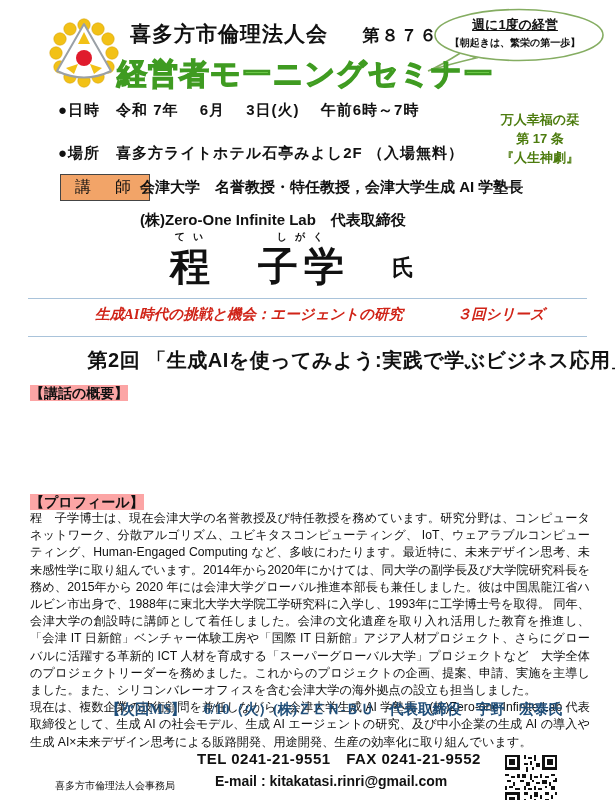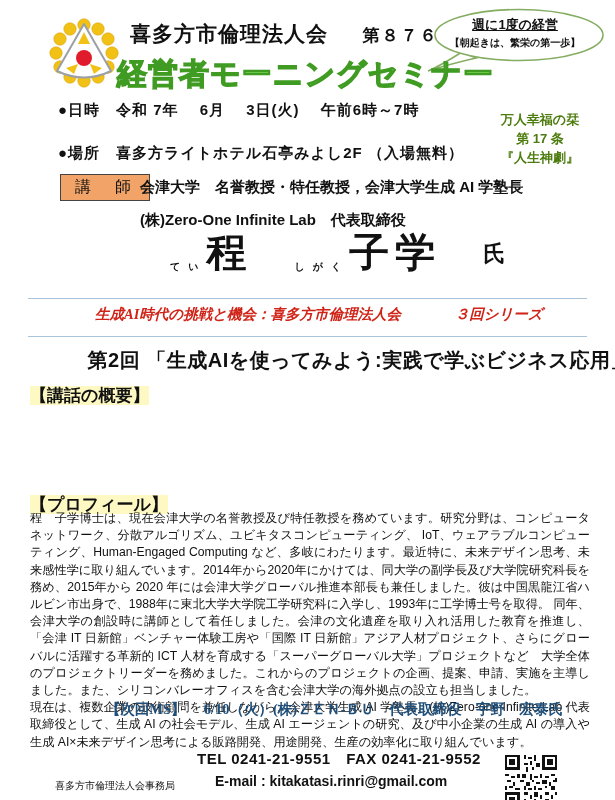--- a/index.html
+++ b/index.html
@@ -25,35 +25,35 @@
   .info-line{position:absolute;left:58px;font-size:15px;font-weight:bold;letter-spacing:1px;white-space:nowrap;}
   .dt{top:101px;} .pl{top:144px;}
   .shiori{position:absolute;left:473px;top:110px;width:134px;text-align:center;
     color:#4d7c0f;font-size:13px;font-weight:bold;line-height:19px;}
   
   .lect-label{position:absolute;left:60px;top:174px;background:#f2a468;border:1px solid #444;
     font-size:16px;font-weight:normal;padding:2px 14px;letter-spacing:4px;}
   .lect-line1{position:absolute;left:140px;top:178px;font-size:15px;font-weight:bold;white-space:nowrap;}
   .lect-line2{position:absolute;left:140px;top:211px;font-size:15px;font-weight:bold;white-space:nowrap;}
   .name-row{position:absolute;left:170px;top:230px;display:flex;align-items:flex-end;}
-  .name-part{display:flex;flex-direction:row;align-items:flex-end;margin-right:42px;}
+  .name-part{display:flex;flex-direction:column;align-items:center;margin-right:42px;}
   .furi{font-size:10px;letter-spacing:8px;font-weight:bold;}
   .kanji{font-size:40px;font-weight:bold;letter-spacing:6px;line-height:1.1;}
   .honorific{font-size:22px;font-weight:bold;padding-bottom:5px;}
   
   .rule{position:absolute;left:28px;right:28px;height:1px;background:#a9c3da;}
   .r1{top:298px;} .r2{top:336px;}
   .series-row{position:absolute;left:0;top:305px;width:615px;padding-left:95px;box-sizing:border-box;
     font-family:"Liberation Serif","DejaVu Serif",serif;font-style:italic;font-weight:600;
     color:#d02418;font-size:14.5px;white-space:nowrap;}
   .series-count{margin-left:50px;}
   .session-title{position:absolute;left:0;top:347px;width:615px;text-align:right;
     font-size:20px;font-weight:bold;letter-spacing:0.5px;padding-left:16px;}
   
-  .sec-head{font-size:17px;font-weight:bold;background:#fef9c3;display:inline;}
+  .sec-head{font-size:14px;font-weight:bold;background:#fca5a5;display:inline;}
   .oh{position:absolute;left:30px;top:384px;}
   .ob{position:absolute;left:30px;top:402px;width:558px;font-size:12.4px;line-height:17.6px;text-align:justify;}
   .ph{position:absolute;left:30px;top:493px;}
   .pb{position:absolute;left:30px;top:510px;width:560px;font-size:12.2px;line-height:17.2px;text-align:justify;}
   .pb p{margin:0;}
   
   .next-ms{position:absolute;left:0;top:700px;width:609px;box-sizing:border-box;padding-right:46px;
     text-align:right;font-family:"Liberation Serif","DejaVu Serif",serif;
     color:#1f4e79;font-size:14.5px;font-weight:600;white-space:nowrap;}
   .footer{position:absolute;left:55px;top:750px;display:flex;}
@@ -130,21 +130,21 @@
     </span>
     <span class="name-part">
       <span class="furi">しがく</span>
       <span class="kanji">子学</span>
     </span>
     <span class="honorific">氏</span>
   </div>
 
   <div class="rule r1"></div>
   <div class="series-row">
-    <span>生成AI時代の挑戦と機会：喜多方市倫理法人会</span>
+    <span>生成AI時代の挑戦と機会：エージェントの研究</span>
     <span class="series-count">３回シリーズ</span>
   </div>
   <div class="rule r2"></div>
 
   <div class="session-title">第2回 「生成AIを使ってみよう:実践で学ぶビジネス応用」</div>
 
   <div class="oh"><span class="sec-head">【講話の概要】</span></div>
 
   <div class="ph"><span class="sec-head">【プロフィール】</span></div>
   <div class="pb">

